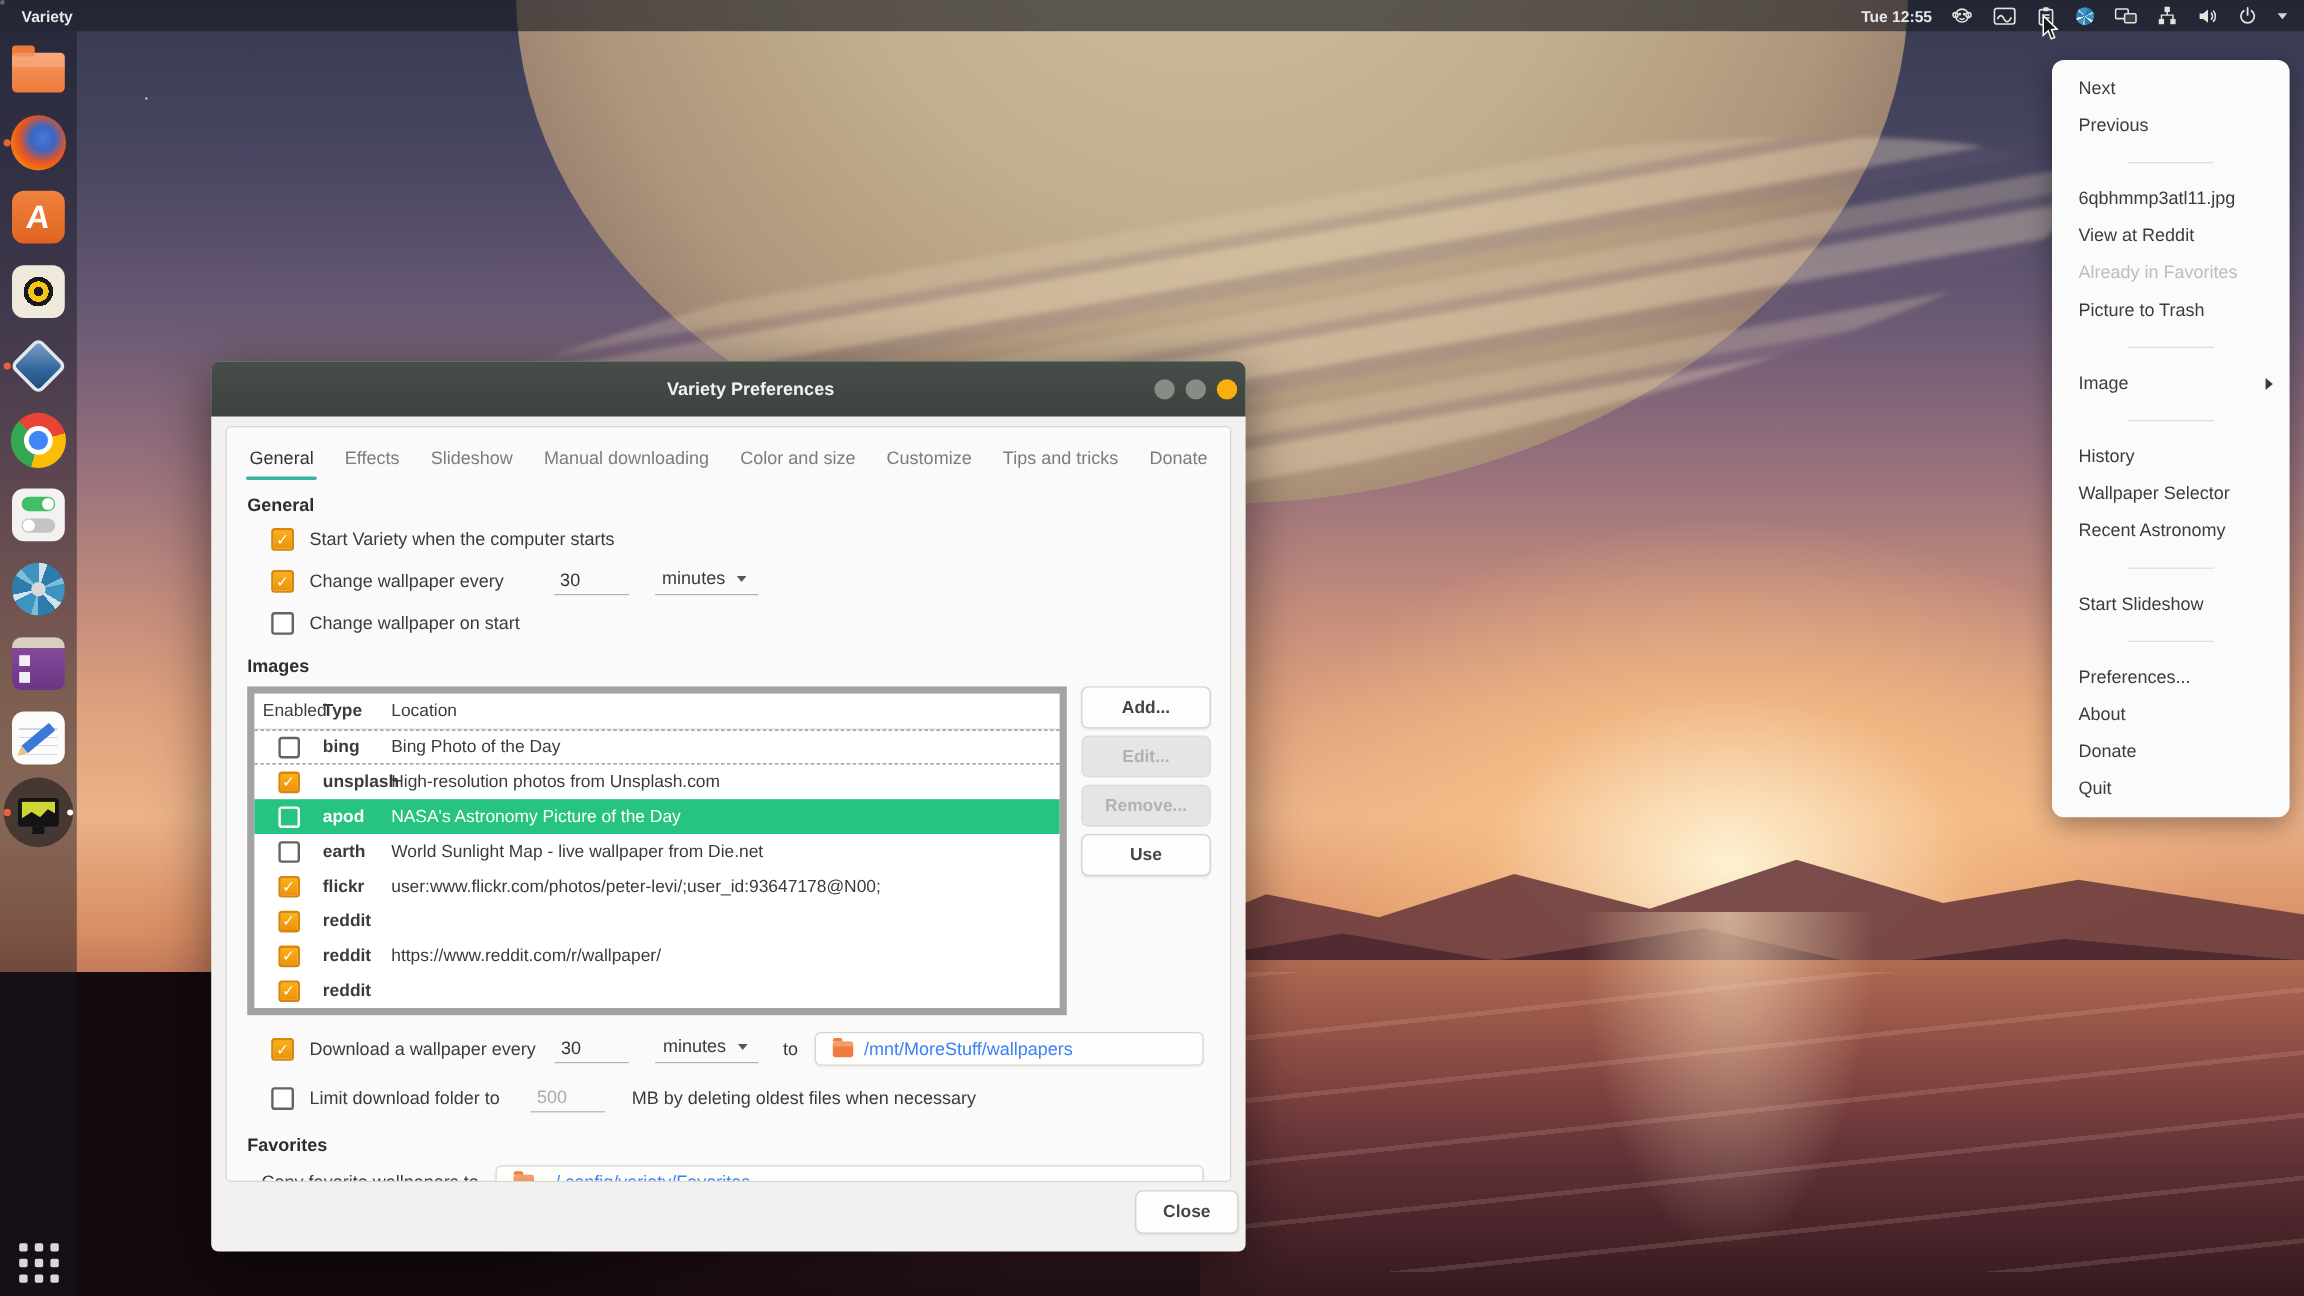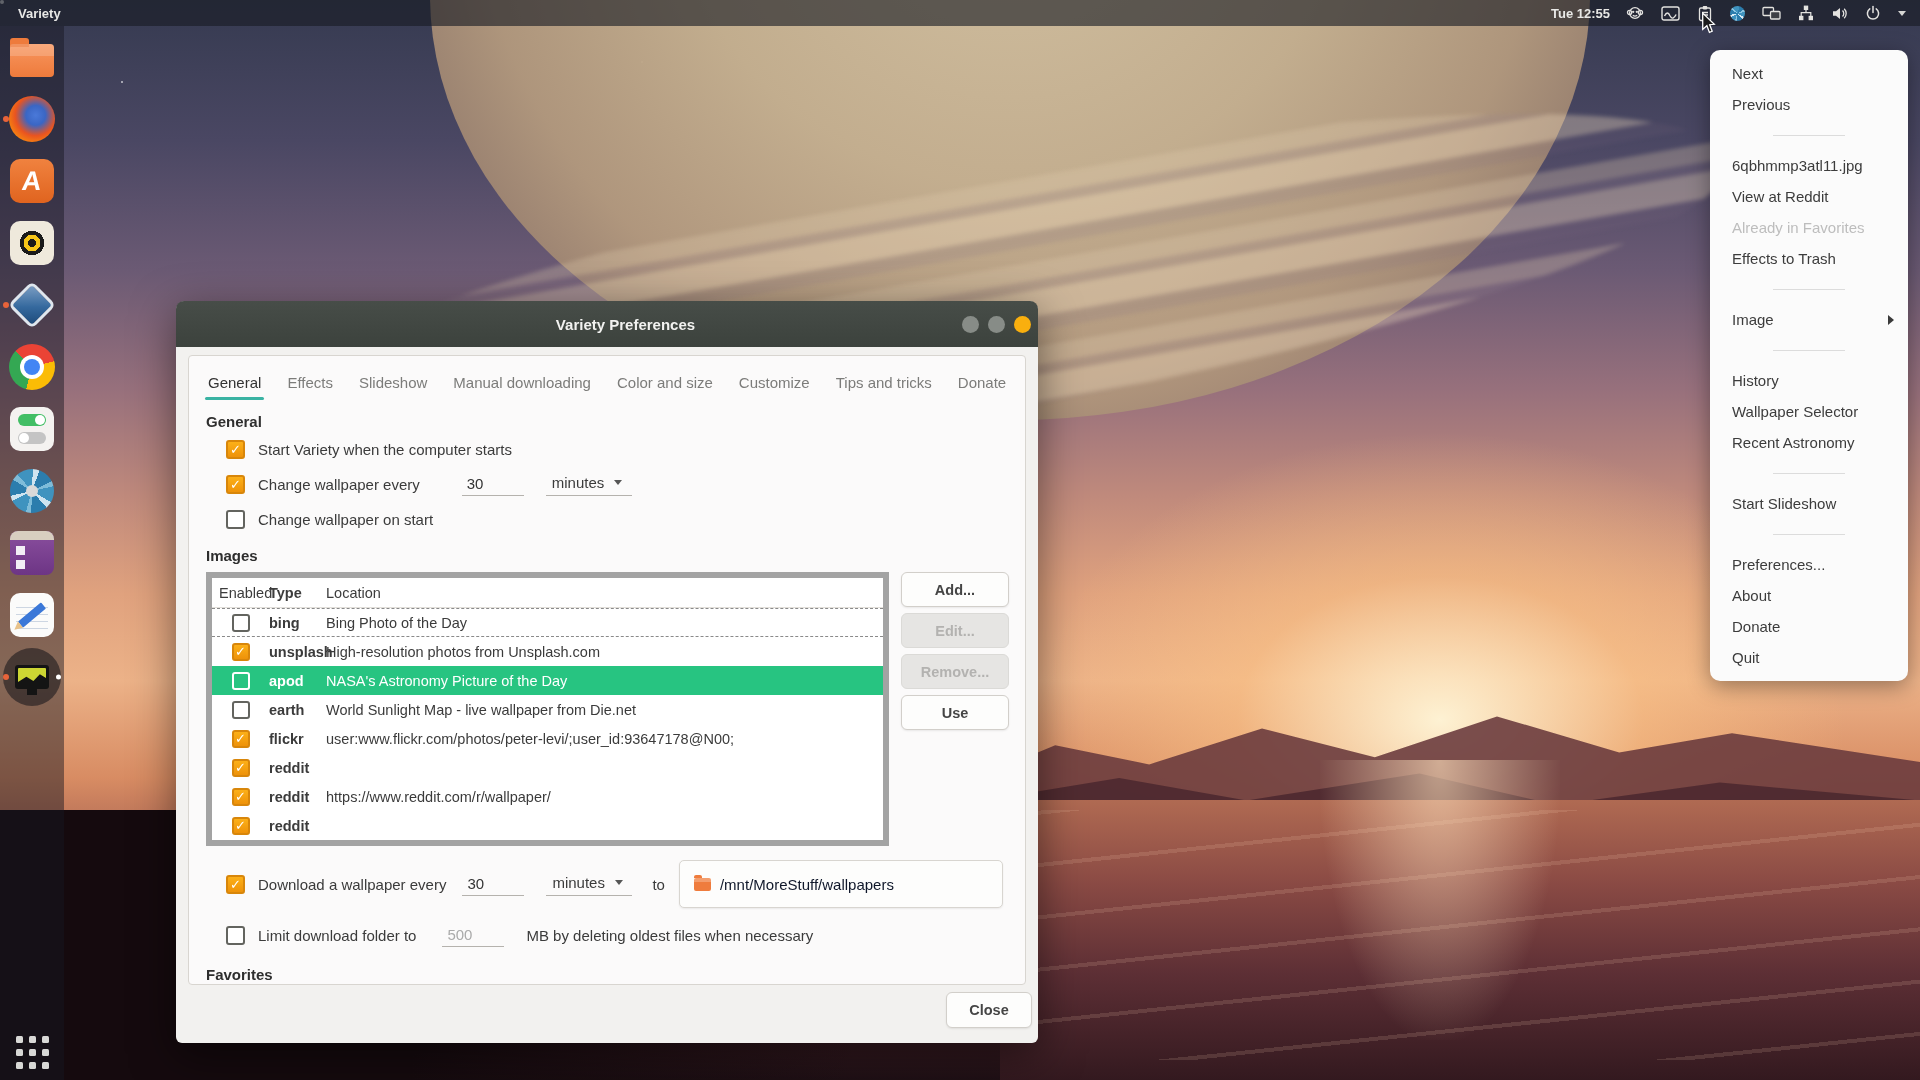--- a/index.html
+++ b/index.html
@@ -173,21 +173,21 @@
   .trow.selected .cb { background:transparent; border-color:#fff; }
   .side-btns { display:flex; flex-direction:column; gap:6px; margin-left:12px; }
   .btn { width:108px; height:35px; border-radius:6px; background:#fdfdfc; border:1px solid #d2cfca;
     box-shadow:0 1px 2px rgba(0,0,0,.08); display:flex; align-items:center; justify-content:center;
     color:#454545; font-weight:bold; font-size:14.5px; }
   .btn.disabled { background:#e6e5e3; border-color:#dbdad7; box-shadow:none; color:#b3b2b0; }
 
   .dl-row { display:flex; align-items:center; margin:14px 0 0 37px; }
   .folderbtn { display:inline-flex; align-items:center; gap:9px; background:#fdfdfc;
     border:1px solid #d8d5d0; border-radius:5px; box-shadow:0 1px 2px rgba(0,0,0,.07);
-    height:48px; padding:0 14px; color:#0f172a; }
+    height:28px; padding:0 14px; color:#3b82f6; }
   .folder-glyph { width:17px; height:13px; background:#ef7c3d; border-radius:2px; position:relative; flex:0 0 auto; }
   .folder-glyph::before { content:""; position:absolute; top:-3px; left:0; width:8px; height:3px;
     background:#ef7c3d; border-radius:2px 2px 0 0; }
   .folder-glyph::after { content:""; position:absolute; top:0; left:0; right:0; height:4px;
     background:rgba(255,255,255,.25); }
   .fav-row { display:flex; align-items:center; margin:6px 0 0 29px; }
 
   .footer { position:absolute; left:0; right:0; bottom:0; height:58px; }
   .close-btn { position:absolute; right:6px; bottom:15px; width:86px; height:36px; }
 
@@ -472,21 +472,21 @@
   </div>
 </div>
 
 <div class="traymenu">
     <div class="mitem">Next</div>
     <div class="mitem">Previous</div>
     <div class="msep"></div>
     <div class="mitem">6qbhmmp3atl11.jpg</div>
     <div class="mitem">View at Reddit</div>
     <div class="mitem disabled">Already in Favorites</div>
-    <div class="mitem">Effects to Trash</div>
+    <div class="mitem">Picture to Trash</div>
     <div class="msep"></div>
     <div class="mitem">Image<span class="subarrow"></span></div>
     <div class="msep"></div>
     <div class="mitem">History</div>
     <div class="mitem">Wallpaper Selector</div>
     <div class="mitem">Recent Astronomy</div>
     <div class="msep"></div>
     <div class="mitem">Start Slideshow</div>
     <div class="msep"></div>
     <div class="mitem">Preferences...</div>

